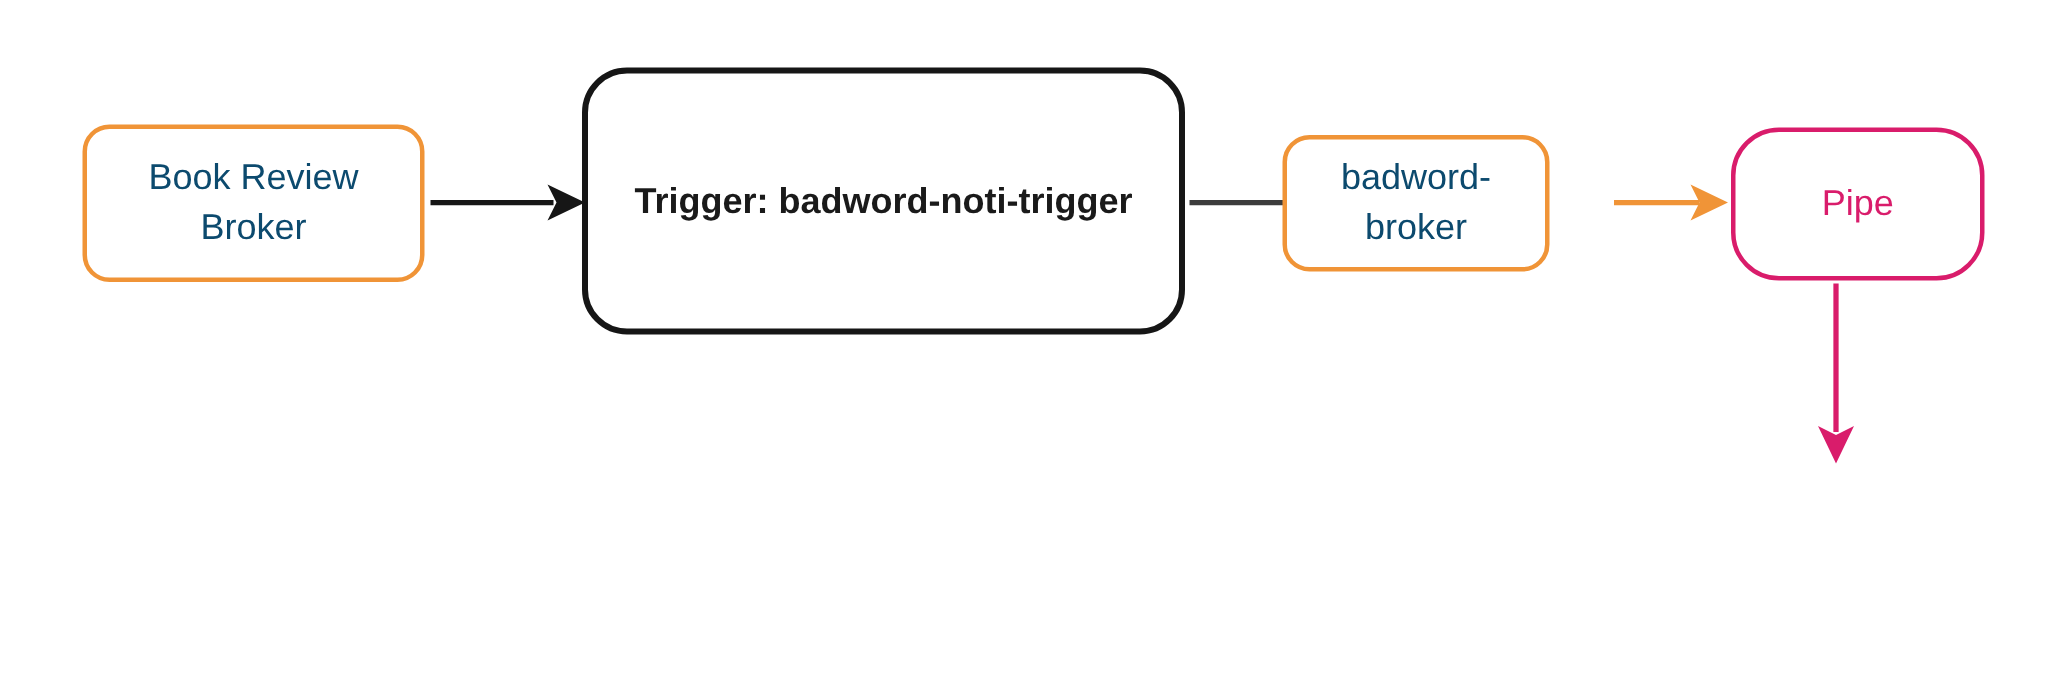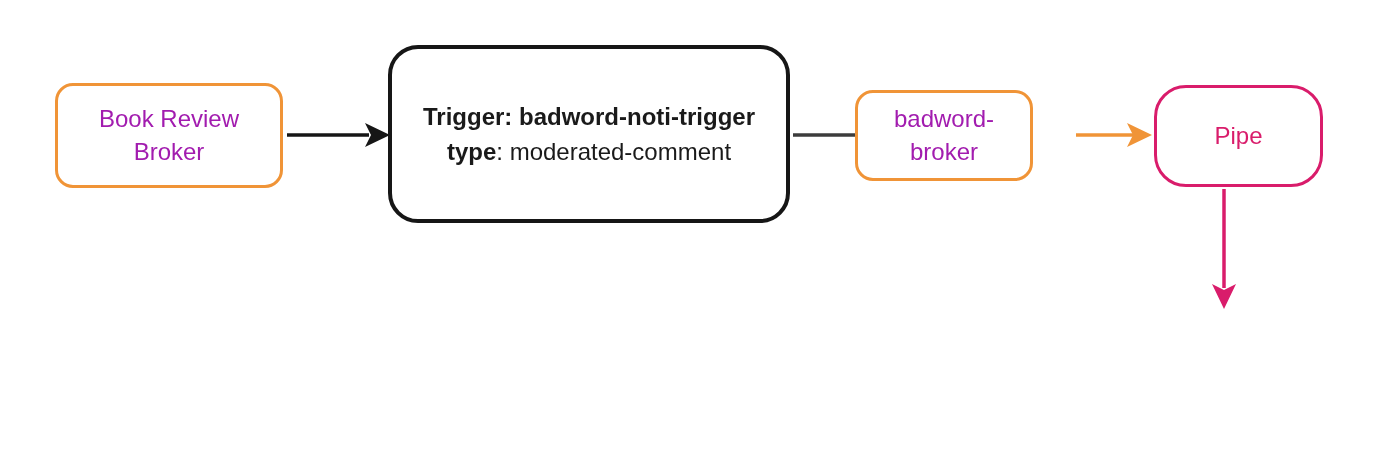--- a/index.html
+++ b/index.html
@@ -29,21 +29,21 @@
     background: #ffffff;
     display: flex;
     align-items: center;
     justify-content: center;
     text-align: center;
     font-size: 24px;
     line-height: 1.35;
   }
   .node-orange {
     border: 3px solid #F09437;
-    color: #a21caf;
+    color: #0c4a6e;
   }
   .node-black {
     border: 4px solid #161616;
     color: #1A1A1A;
   }
   .node-pink {
     border: 3.5px solid #D91C6B;
     color: #D91C6B;
   }
   .label {
@@ -84,23 +84,20 @@
 
   <div class="node node-orange" style="left:55px; top:83px; width:228px; height:105px; border-radius:18px;">
     <span class="label" style="max-width:170px;">Book Review Broker</span>
   </div>
 
   <div class="node node-black" style="left:388px; top:45px; width:402px; height:178px; border-radius:30px;">
     <div class="trigger-text">
       <div class="tline">
         <span class="b">Trigger: badword-noti-trigger</span><span></span>
       </div>
-      <div class="tline">
-        <span class="b">type</span><span>: moderated-comment</span>
-      </div>
     </div>
   </div>
 
   <div class="node node-orange" style="left:855px; top:90px; width:178px; height:91px; border-radius:18px;">
     <span class="label" style="max-width:130px;">badword-broker</span>
   </div>
 
   <div class="node node-pink" style="left:1154px; top:85px; width:169px; height:102px; border-radius:32px;">
     <span class="label">Pipe</span>
   </div>

